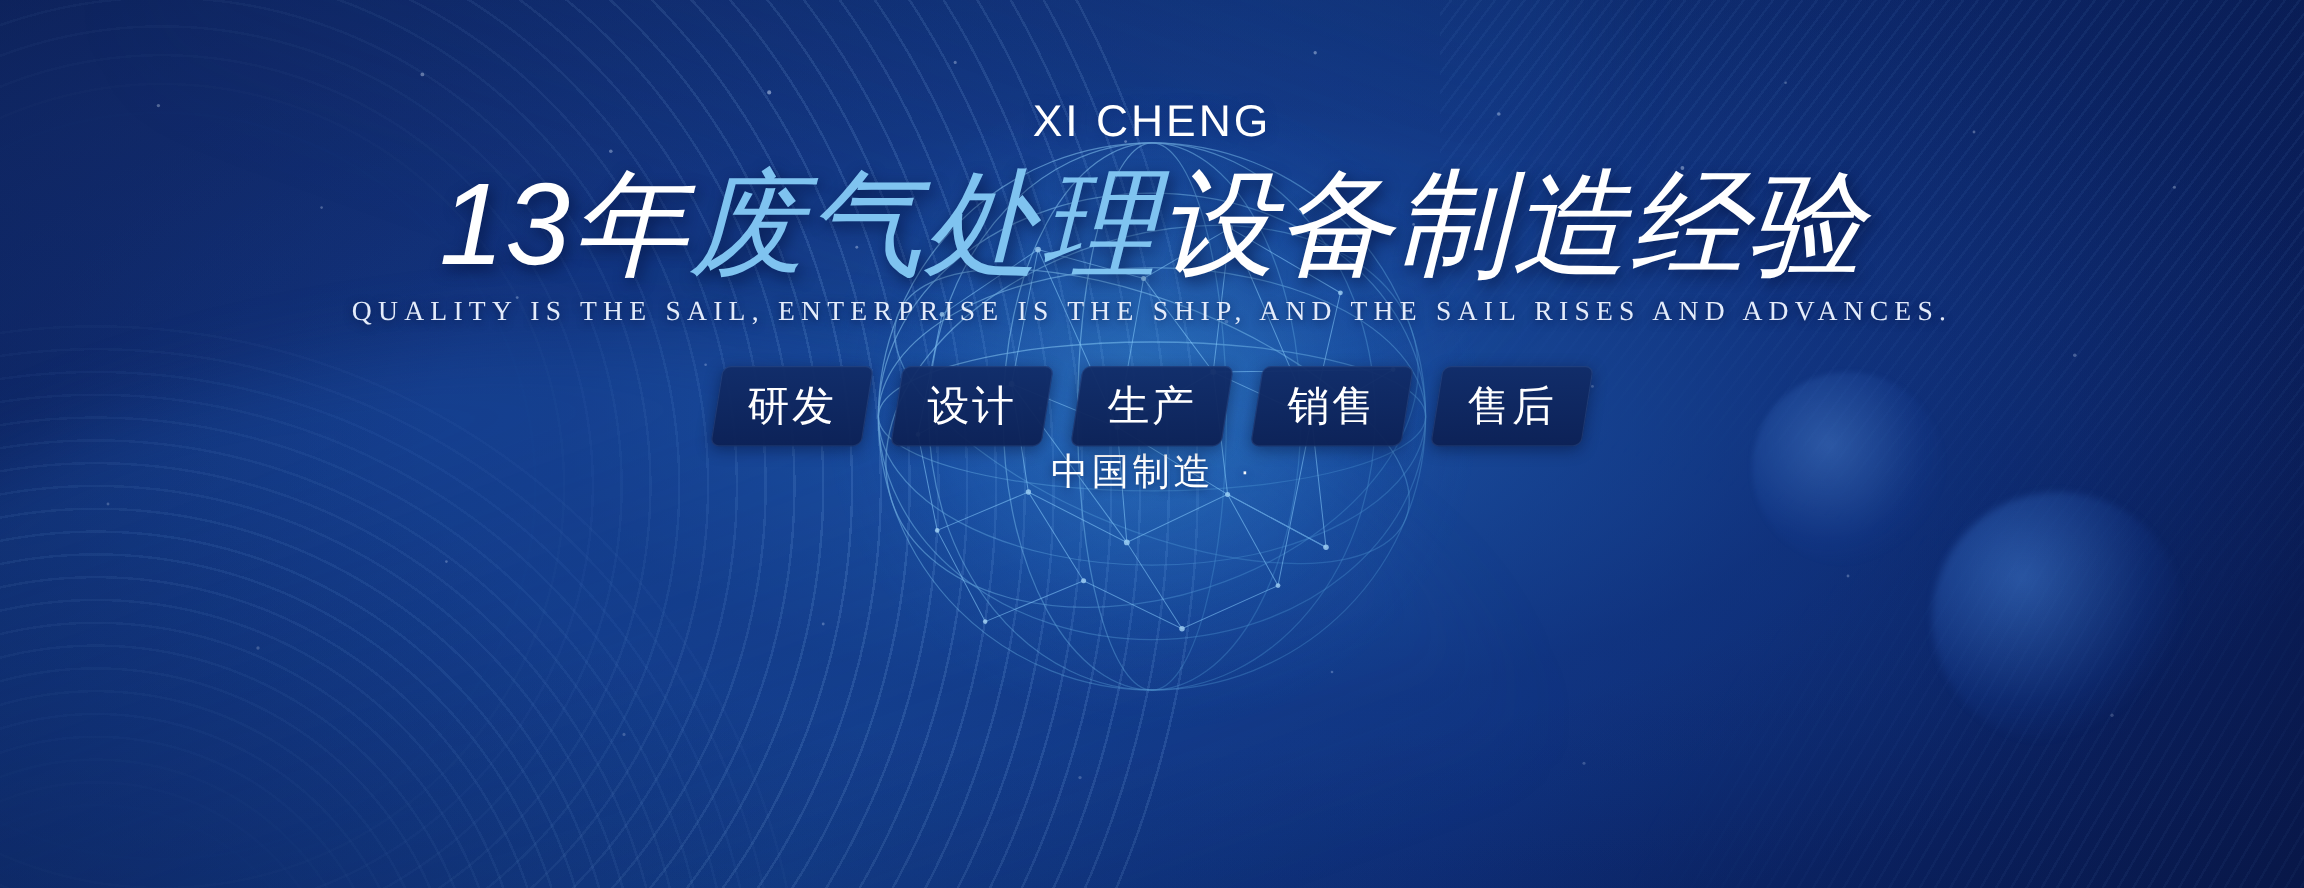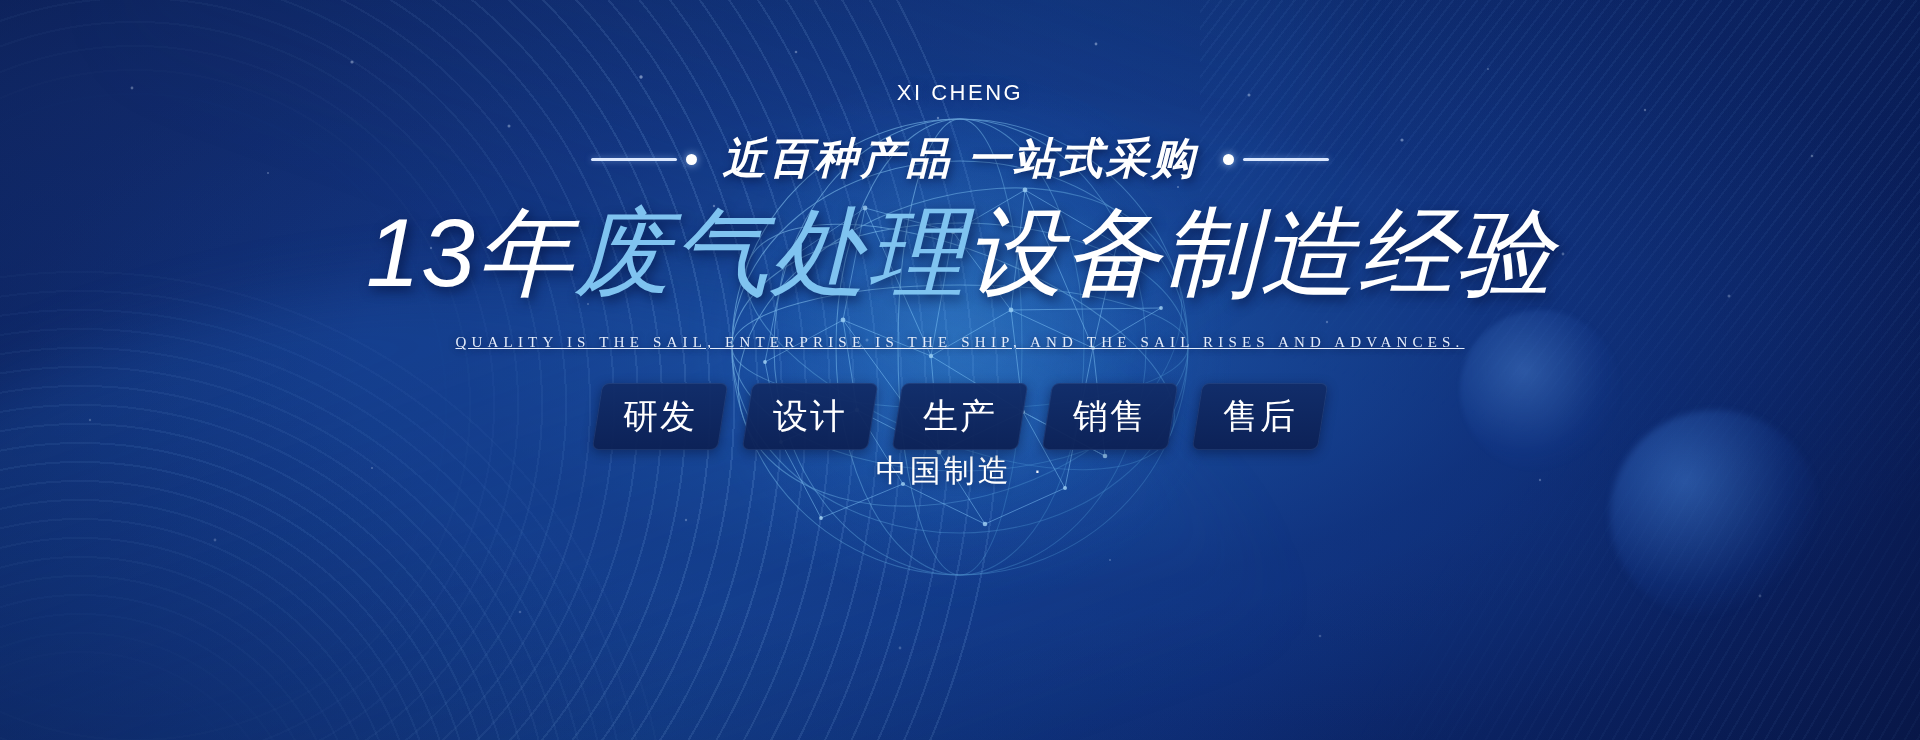--- a/index.html
+++ b/index.html
@@ -102,21 +102,21 @@
   }
 
   
   .content {
     position:absolute; inset:0;
     display:flex; flex-direction:column; align-items:center;
   }
 
   .brand-en {
     margin-top:80px;
-    font-size:22px; letter-spacing:2.5px; font-weight:400;
+    font-size:37px; letter-spacing:2.5px; font-weight:400;
     color:#ffffff;
     text-shadow:0 1px 10px rgba(10,40,110,.65);
   }
 
   .subtitle-row {
     margin-top:24px;
     display:flex; align-items:center; gap:26px;
   }
   .orn { display:flex; align-items:center; gap:9px; }
   .orn .bar { width:86px; height:3px; background:#dbe8ff; border-radius:2px; box-shadow:0 0 6px rgba(160,205,255,.5); }
@@ -132,26 +132,25 @@
   .headline {
     margin-top:8px;
     font-size:97px; font-weight:400; font-style:italic;
     letter-spacing:1px; white-space:nowrap; line-height:1.18;
     color:#ffffff;
     text-shadow:3px 4px 12px rgba(5,20,66,.8);
   }
   .headline .accent { color:#7fc3f0; }
 
   .tagline-en {
-    margin-top:24px;
+    margin-top:3px;
     font-family:"Liberation Serif","DejaVu Serif",serif;
-    font-size:15px; letter-spacing:5.2px; font-weight:400;
+    font-size:23px; letter-spacing:5.2px; font-weight:400;
     color:#e4ecfb; white-space:nowrap;
     text-shadow:0 1px 7px rgba(6,22,70,.8);
-    text-decoration:underline;
   }
 
   .tags {
     margin-top:32px;
     display:flex; align-items:center; gap:24px;
   }
   .tag {
     position:relative;
     transform:skewX(-9deg);
     background:linear-gradient(180deg, rgba(17,44,104,0.95), rgba(12,32,84,0.95));
@@ -289,31 +288,20 @@
       </g>
     </svg>
   </div>
 
   <div class="bg-vignette"></div>
 
   <div class="content">
 
     <div class="brand-en">XI CHENG</div>
 
-    <div class="subtitle-row">
-      <div class="orn">
-        <div class="bar"></div>
-        <div class="dot"></div>
-      </div>
-      <div class="subtitle">近百种产品 一站式采购</div>
-      <div class="orn">
-        <div class="dot"></div>
-        <div class="bar"></div>
-      </div>
-    </div>
 
     <div class="headline"><span>13年</span><span class="accent">废气处理</span><span>设备制造经验</span></div>
 
     <div class="tagline-en">QUALITY IS THE SAIL, ENTERPRISE IS THE SHIP, AND THE SAIL RISES AND ADVANCES.</div>
 
     <div class="tags">
       <div class="tag">
           <span>研发</span>
         </div>
       <div class="tag">

